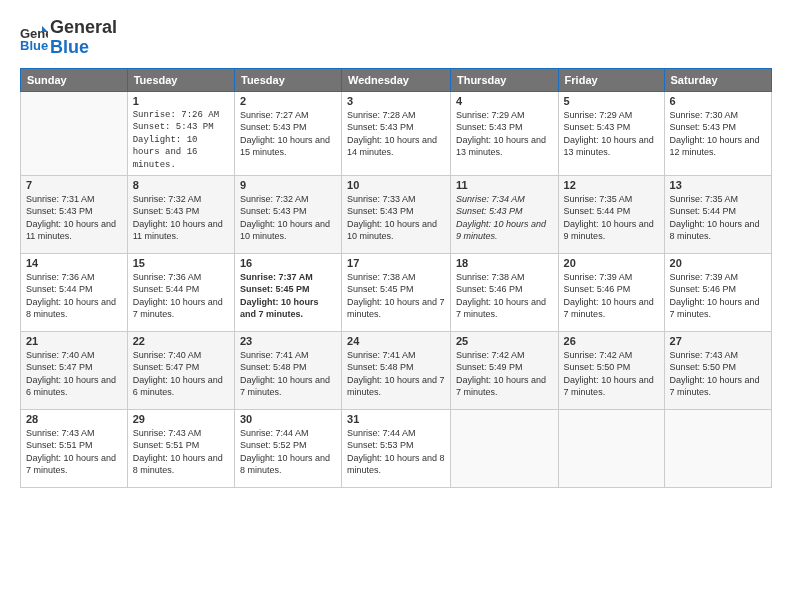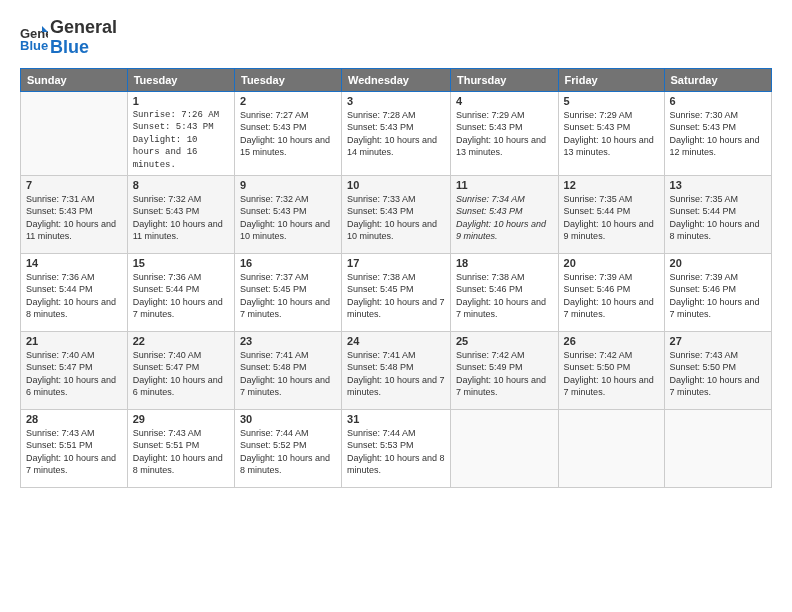--- a/index.html
+++ b/index.html
@@ -219,21 +219,21 @@
 Daylight: 10 hours and 8 minutes.</div>
           </td>
           <td>
             <span class="day-number">15</span>
             <div class="cell-info" style="white-space: pre-line;">Sunrise: 7:36 AM
 Sunset: 5:44 PM
 Daylight: 10 hours and 7 minutes.</div>
           </td>
           <td>
             <span class="day-number">16</span>
-            <div class="cell-info" style="white-space: pre-line;">Sunrise: 7:37 AM
+            <div class="cell-info" style="white-space: pre-line; font-weight: bold;">Sunrise: 7:37 AM
 Sunset: 5:45 PM
 Daylight: 10 hours and 7 minutes.</div>
           </td>
           <td>
             <span class="day-number">17</span>
             <div class="cell-info" style="white-space: pre-line;">Sunrise: 7:38 AM
 Sunset: 5:45 PM
 Daylight: 10 hours and 7 minutes.</div>
           </td>
           <td>

